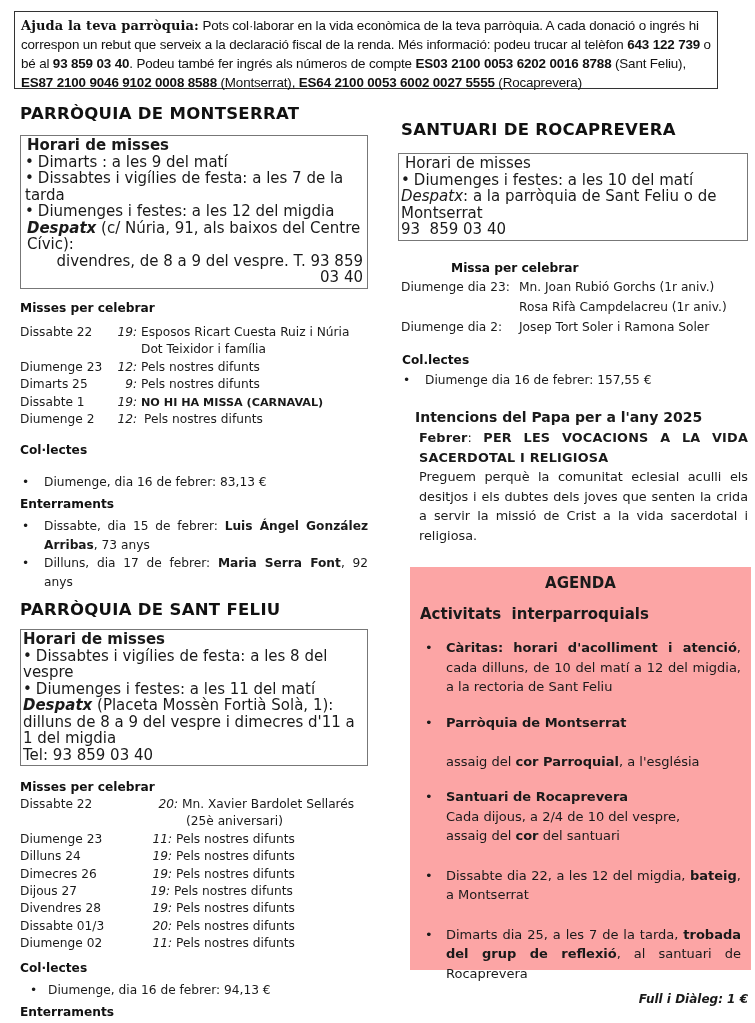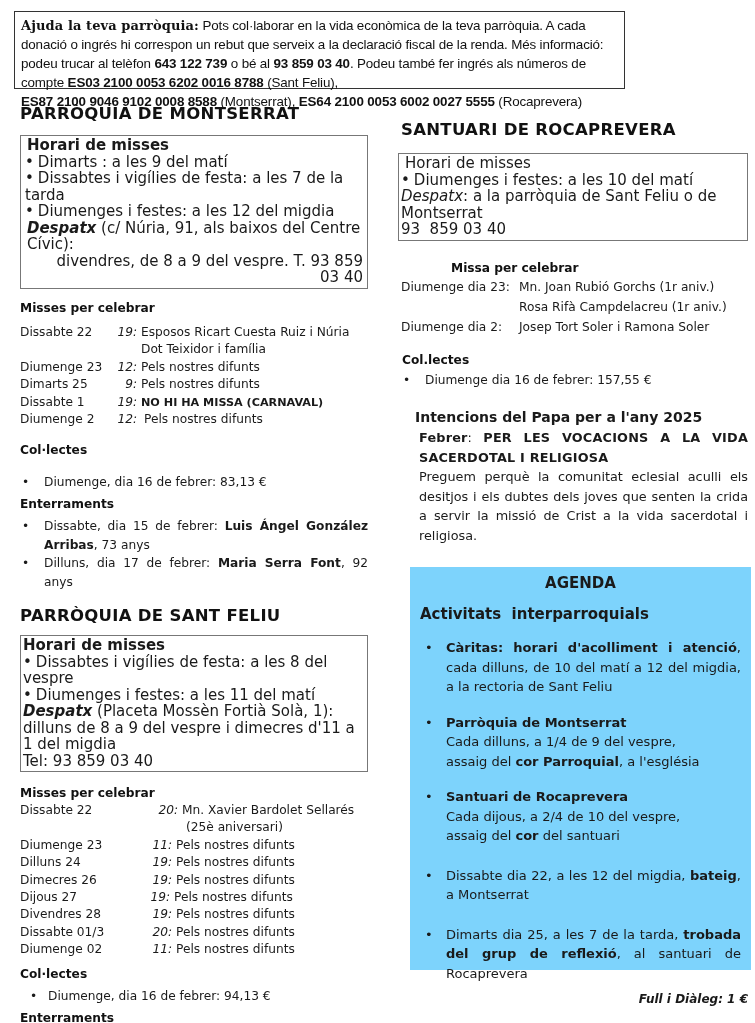--- a/index.html
+++ b/index.html
@@ -1,20 +1,20 @@
 <!DOCTYPE html>
 <html><head>
 <meta charset="utf-8">
 <style>
   * { box-sizing: border-box; margin: 0; padding: 0; }
   html, body { width: 755px; height: 1023px; background: #ffffff; overflow: hidden; }
   body { position: relative; font-family: "DejaVu Sans", sans-serif; color: #1a1a1a; font-size: 12.2px; }
 
   .topbox {
-    position: absolute; left: 14px; top: 11px; width: 611px; height: 78px;
+    position: absolute; left: 14px; top: 11px; width: 704px; height: 78px;
     border: 1.5px solid #333; padding: 4px 6px 0 6px;
     font-family: "Liberation Sans", sans-serif; font-size: 13.4px; line-height: 19px;
     letter-spacing: -0.15px; color: #111;
   }
   .topbox b { font-weight: bold; }
   .topbox .lead { font-family: "DejaVu Serif", serif; font-weight: bold; font-size: 13px; letter-spacing: 0.1px; }
 
   .col-left { position: absolute; left: 20px; top: 104px; width: 348px; }
   .col-right { position: absolute; left: 398px; top: 120px; width: 350px; }
 
@@ -48,21 +48,21 @@
   .rrow .d { width: 118px; flex: none; }
   .rrow .x { flex: 1; }
 
   .pope { margin-left: 17px; }
   .pope h3 { font-weight: bold; font-size: 14px; margin-bottom: 3px; }
   .pope .body { margin-left: 4px; line-height: 19.5px; font-size: 12.8px; text-align: justify; }
   .pope .hd { font-weight: bold; font-size: 12.8px; letter-spacing: 0.2px; }
 
   .agenda {
     position: absolute; left: 410px; top: 567px; width: 341px; height: 403px;
-    background: #7dd3fc; padding: 6px 10px 0 10px;
+    background: #fca5a5; padding: 6px 10px 0 10px;
   }
   .agenda h3 { text-align: center; font-weight: bold; font-size: 15px; line-height: 20px; }
   .agenda h4 { font-weight: bold; font-size: 15px; margin-top: 11px; line-height: 20px; }
   .agenda ul { list-style: none; margin-top: 14px; }
   .agenda li { position: relative; padding-left: 26px; line-height: 19.5px; font-size: 13px; text-align: justify; margin-bottom: 16px; }
   .agenda li::before { content: "\2022"; position: absolute; left: 5px; top: 0; }
   .agenda li.nojust { text-align: left; }
 
   .footer { position: absolute; right: 7px; top: 992px; font-weight: bold; font-style: italic; font-size: 12px; }
 </style>
@@ -118,21 +118,21 @@
   <ul class="bul" style="margin-top:16px;">
     <li>Diumenge, dia 16 de febrer: 83,13 €</li>
   </ul>
 
   <h2 class="sub" style="margin-top:6px;">Enterraments</h2>
   <ul class="bul" style="margin-top:6px;">
     <li><span>Dissabte, dia 15 de febrer: </span><b>Luis Ángel González Arribas</b><span>, 73 anys</span></li>
     <li><span>Dilluns, dia 17 de febrer: </span><b>Maria Serra Font</b><span>, 92 anys</span></li>
   </ul>
 
-  <h1 class="section" style="margin-top:15px;">PARRÒQUIA DE SANT FELIU</h1>
+  <h1 class="section" style="margin-top:9px;">PARRÒQUIA DE SANT FELIU</h1>
   <div class="hbox" style="margin-top:10px; padding-left:2px; padding-right:3px;">
     <div class="t">Horari de misses</div>
     <div class="bl">Dissabtes i vigílies de festa: a les 8 del vespre</div>
     <div class="bl">Diumenges i festes: a les 11 del matí</div>
     <div><b><i>Despatx</i></b><span> (Placeta Mossèn Fortià Solà, 1): dilluns de 8 a 9 del vespre i dimecres d'11 a 1 del migdia</span></div>
     <div>Tel: 93 859 03 40</div>
   </div>
 
   <h2 class="sub" style="margin-top:14px;">Misses per celebrar</h2>
   <div style="margin-top:2px;">
@@ -226,20 +226,20 @@
       <div>Preguem perquè la comunitat eclesial aculli els desitjos i els dubtes dels joves que senten la crida a servir la missió de Crist a la vida sacerdotal i religiosa.</div>
     </div>
   </div>
 </div>
 
 <div class="agenda">
   <h3>AGENDA</h3>
   <h4 style="white-space:pre;">Activitats  interparroquials</h4>
   <ul>
     <li><b>Càritas: horari d'acolliment i atenció</b><span>, cada dilluns, de 10 del matí a 12 del migdia, a la rectoria de Sant Feliu</span></li>
-    <li class="nojust"><b>Parròquia de Montserrat</b><br><span>Cada dilluns, a 1/4 de 9 del vespre,</span><br><span>assaig del </span><b>cor Parroquial</b><span>, a l'església</span></li>
+    <li class="nojust"><b>Parròquia de Montserrat</b><br><br><span>assaig del </span><b>cor Parroquial</b><span>, a l'església</span></li>
     <li class="nojust" style="margin-bottom:20px;"><b>Santuari de Rocaprevera</b><br><span>Cada dijous, a 2/4 de 10 del vespre,</span><br><span>assaig del </span><b>cor</b><span> del santuari</span></li>
     <li style="margin-bottom:20px;"><span>Dissabte dia 22, a les 12 del migdia, </span><b>bateig</b><span>, a Montserrat</span></li>
     <li><span>Dimarts dia 25, a les 7 de la tarda, </span><b>trobada del grup de reflexió</b><span>, al santuari de Rocaprevera</span></li>
   </ul>
 </div>
 
 <div class="footer">Full i Diàleg: 1 €</div>
 
 </body></html>

